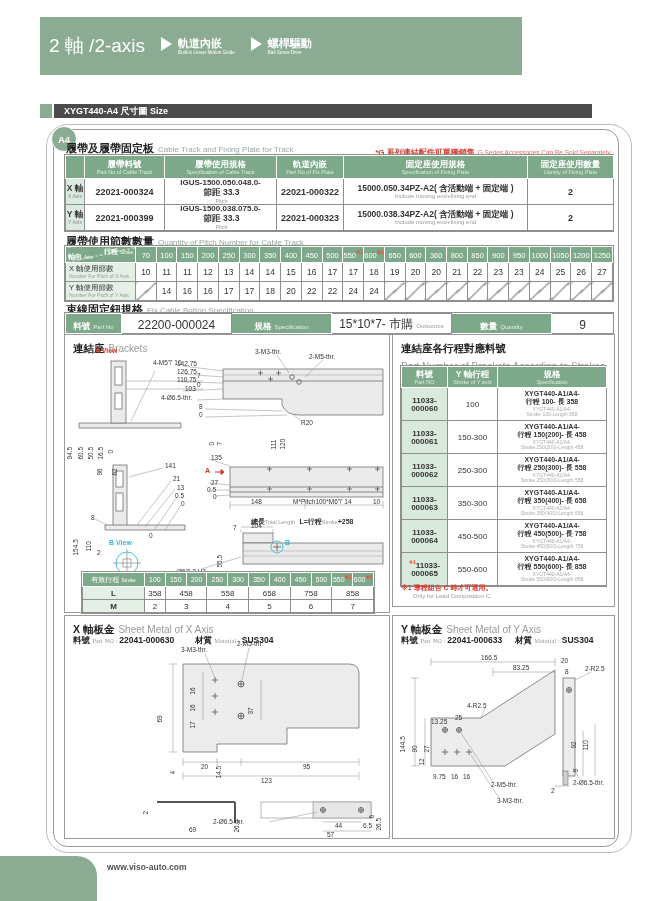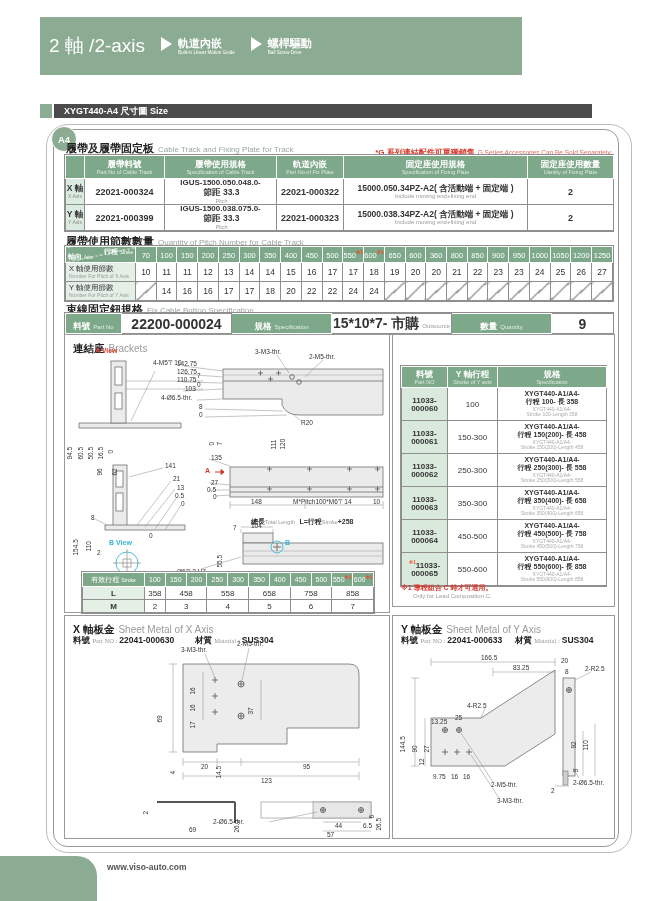--- a/index.html
+++ b/index.html
@@ -58,21 +58,21 @@
           background-image:linear-gradient(to bottom right,transparent 49%,rgba(255,255,255,.85) 49%,rgba(255,255,255,.85) 51%,transparent 51%)}
   #corner .ct{position:absolute;top:0;right:2px;color:#fff;font-size:7px;font-weight:bold}
   #corner .ct i{font-style:normal;font-size:4.5px;font-weight:normal}
   #corner .cb{position:absolute;bottom:0;left:2px;color:#fff;font-size:7px;font-weight:bold}
   #corner .cb i{font-style:normal;font-size:4.5px;font-weight:normal}
   
   #btable td{height:18px}
   #btable td.g{background:#7da889;color:#fff;border-color:#fff}
   .ilzh{font-size:8.5px;font-weight:bold}
   .ilen{font-size:6px;color:#e2efe4;margin-left:3px}
-  .vmain{font-size:14px;font-weight:bold}
+  .vmain{font-size:12px;font-weight:normal}
   .vsub{font-size:6px;color:#999;margin-left:3px;font-weight:normal}
   
   .panel{position:absolute;border:1px solid #9a9a9a;background:#fff}
   .ptitle{position:absolute;left:8px;top:3px;white-space:nowrap}
   .ptitle .zh{font-size:10.5px;font-weight:bold;color:#222}
   .ptitle .en{font-size:10px;color:#9a9a9a;margin-left:4px;font-family:Liberation Sans, sans-serif}
   .pline{position:absolute;left:8px;top:19px;white-space:nowrap;font-size:8.5px}
   .pline .l{font-weight:bold;color:#222}
   .pline .t{font-size:6.5px;color:#999;font-family:"Liberation Serif",serif}
   .pline .v{font-weight:bold;margin-left:2px;color:#222}
@@ -486,20 +486,24 @@
       <td colspan="2">5</td>
       <td colspan="2">6</td>
       <td colspan="2">7</td>
     </tr>
   </tbody>
       </table>
   </div>
 </div>
 
 <div class="panel" id="panel-bparts" style="left:392px;top:334px;width:221px;height:271px">
+  <div class="ptitle">
+    <span class="zh">連結座各行程對應料號</span><br>
+    <span class="en" style="margin-left:0">Part Number of Brackets According to Strokes</span>
+  </div>
   <div class="twrap" style="left:7px;top:30px;width:205px;position:absolute">
   <table id="bptable">
     <colgroup>
           <col style="width:46px">
           <col style="width:50px">
           <col style="width:109px">
         </colgroup>
     <tbody>
           <tr>
       <th class="g">

